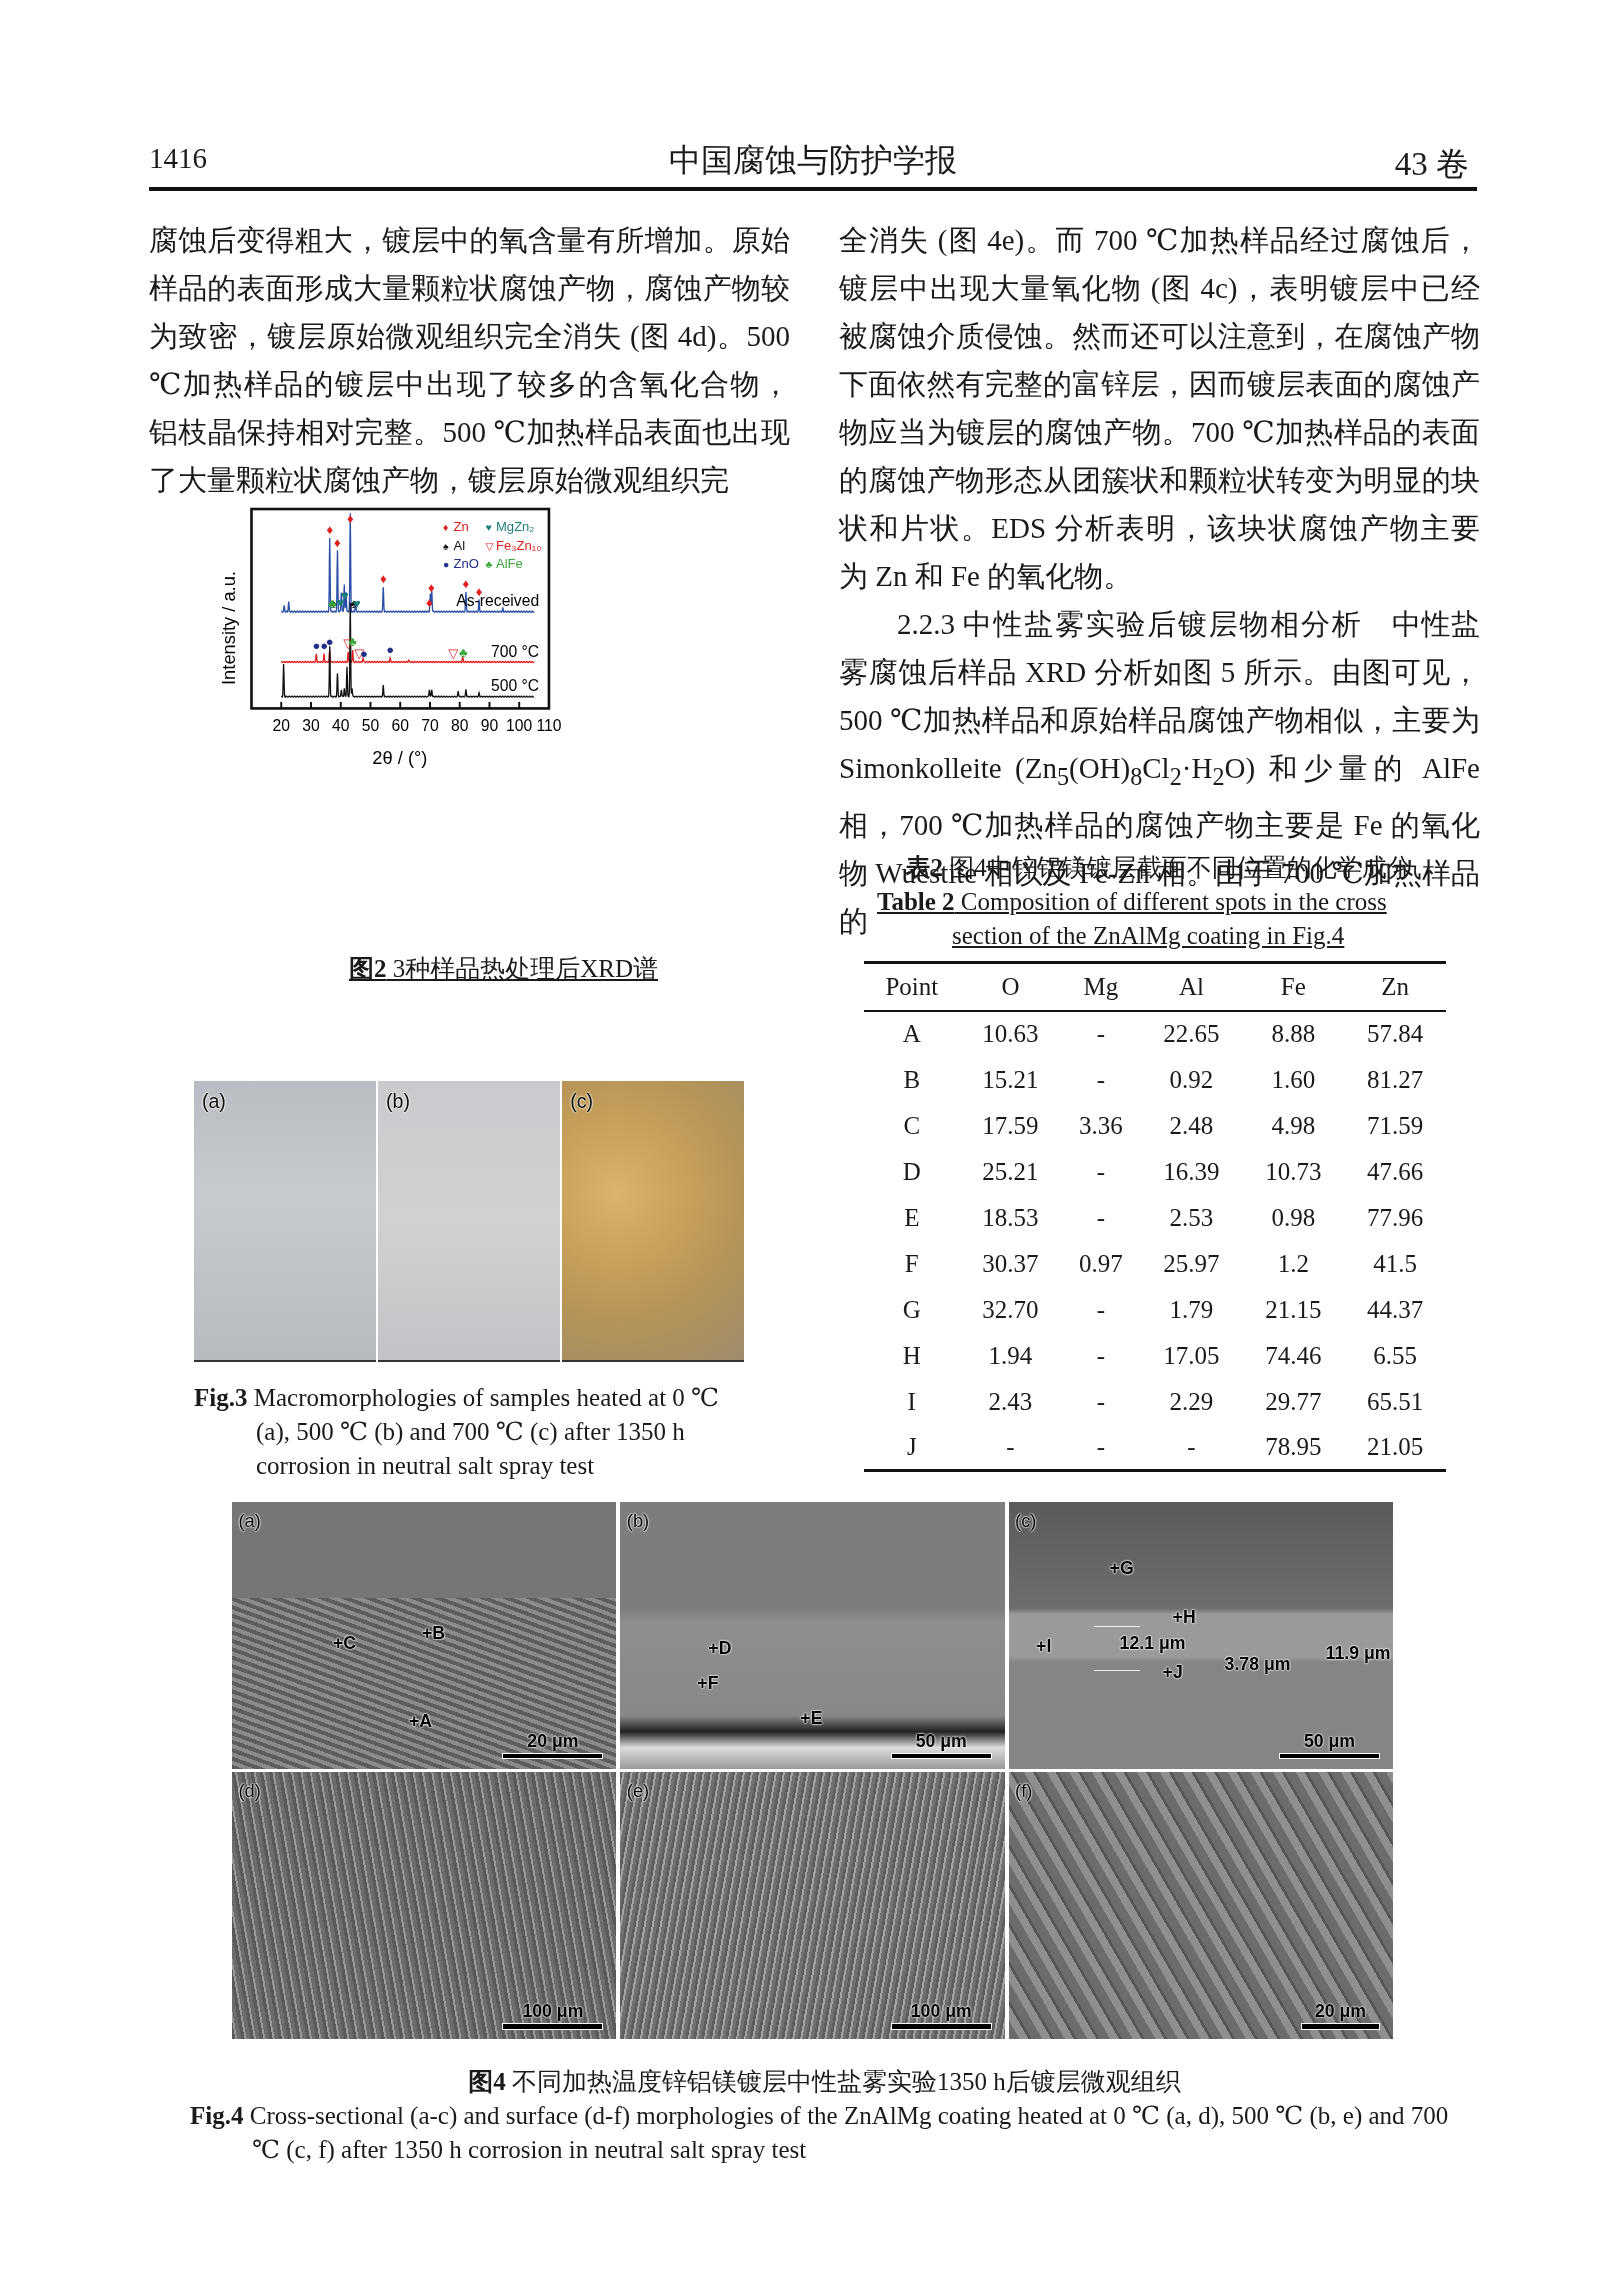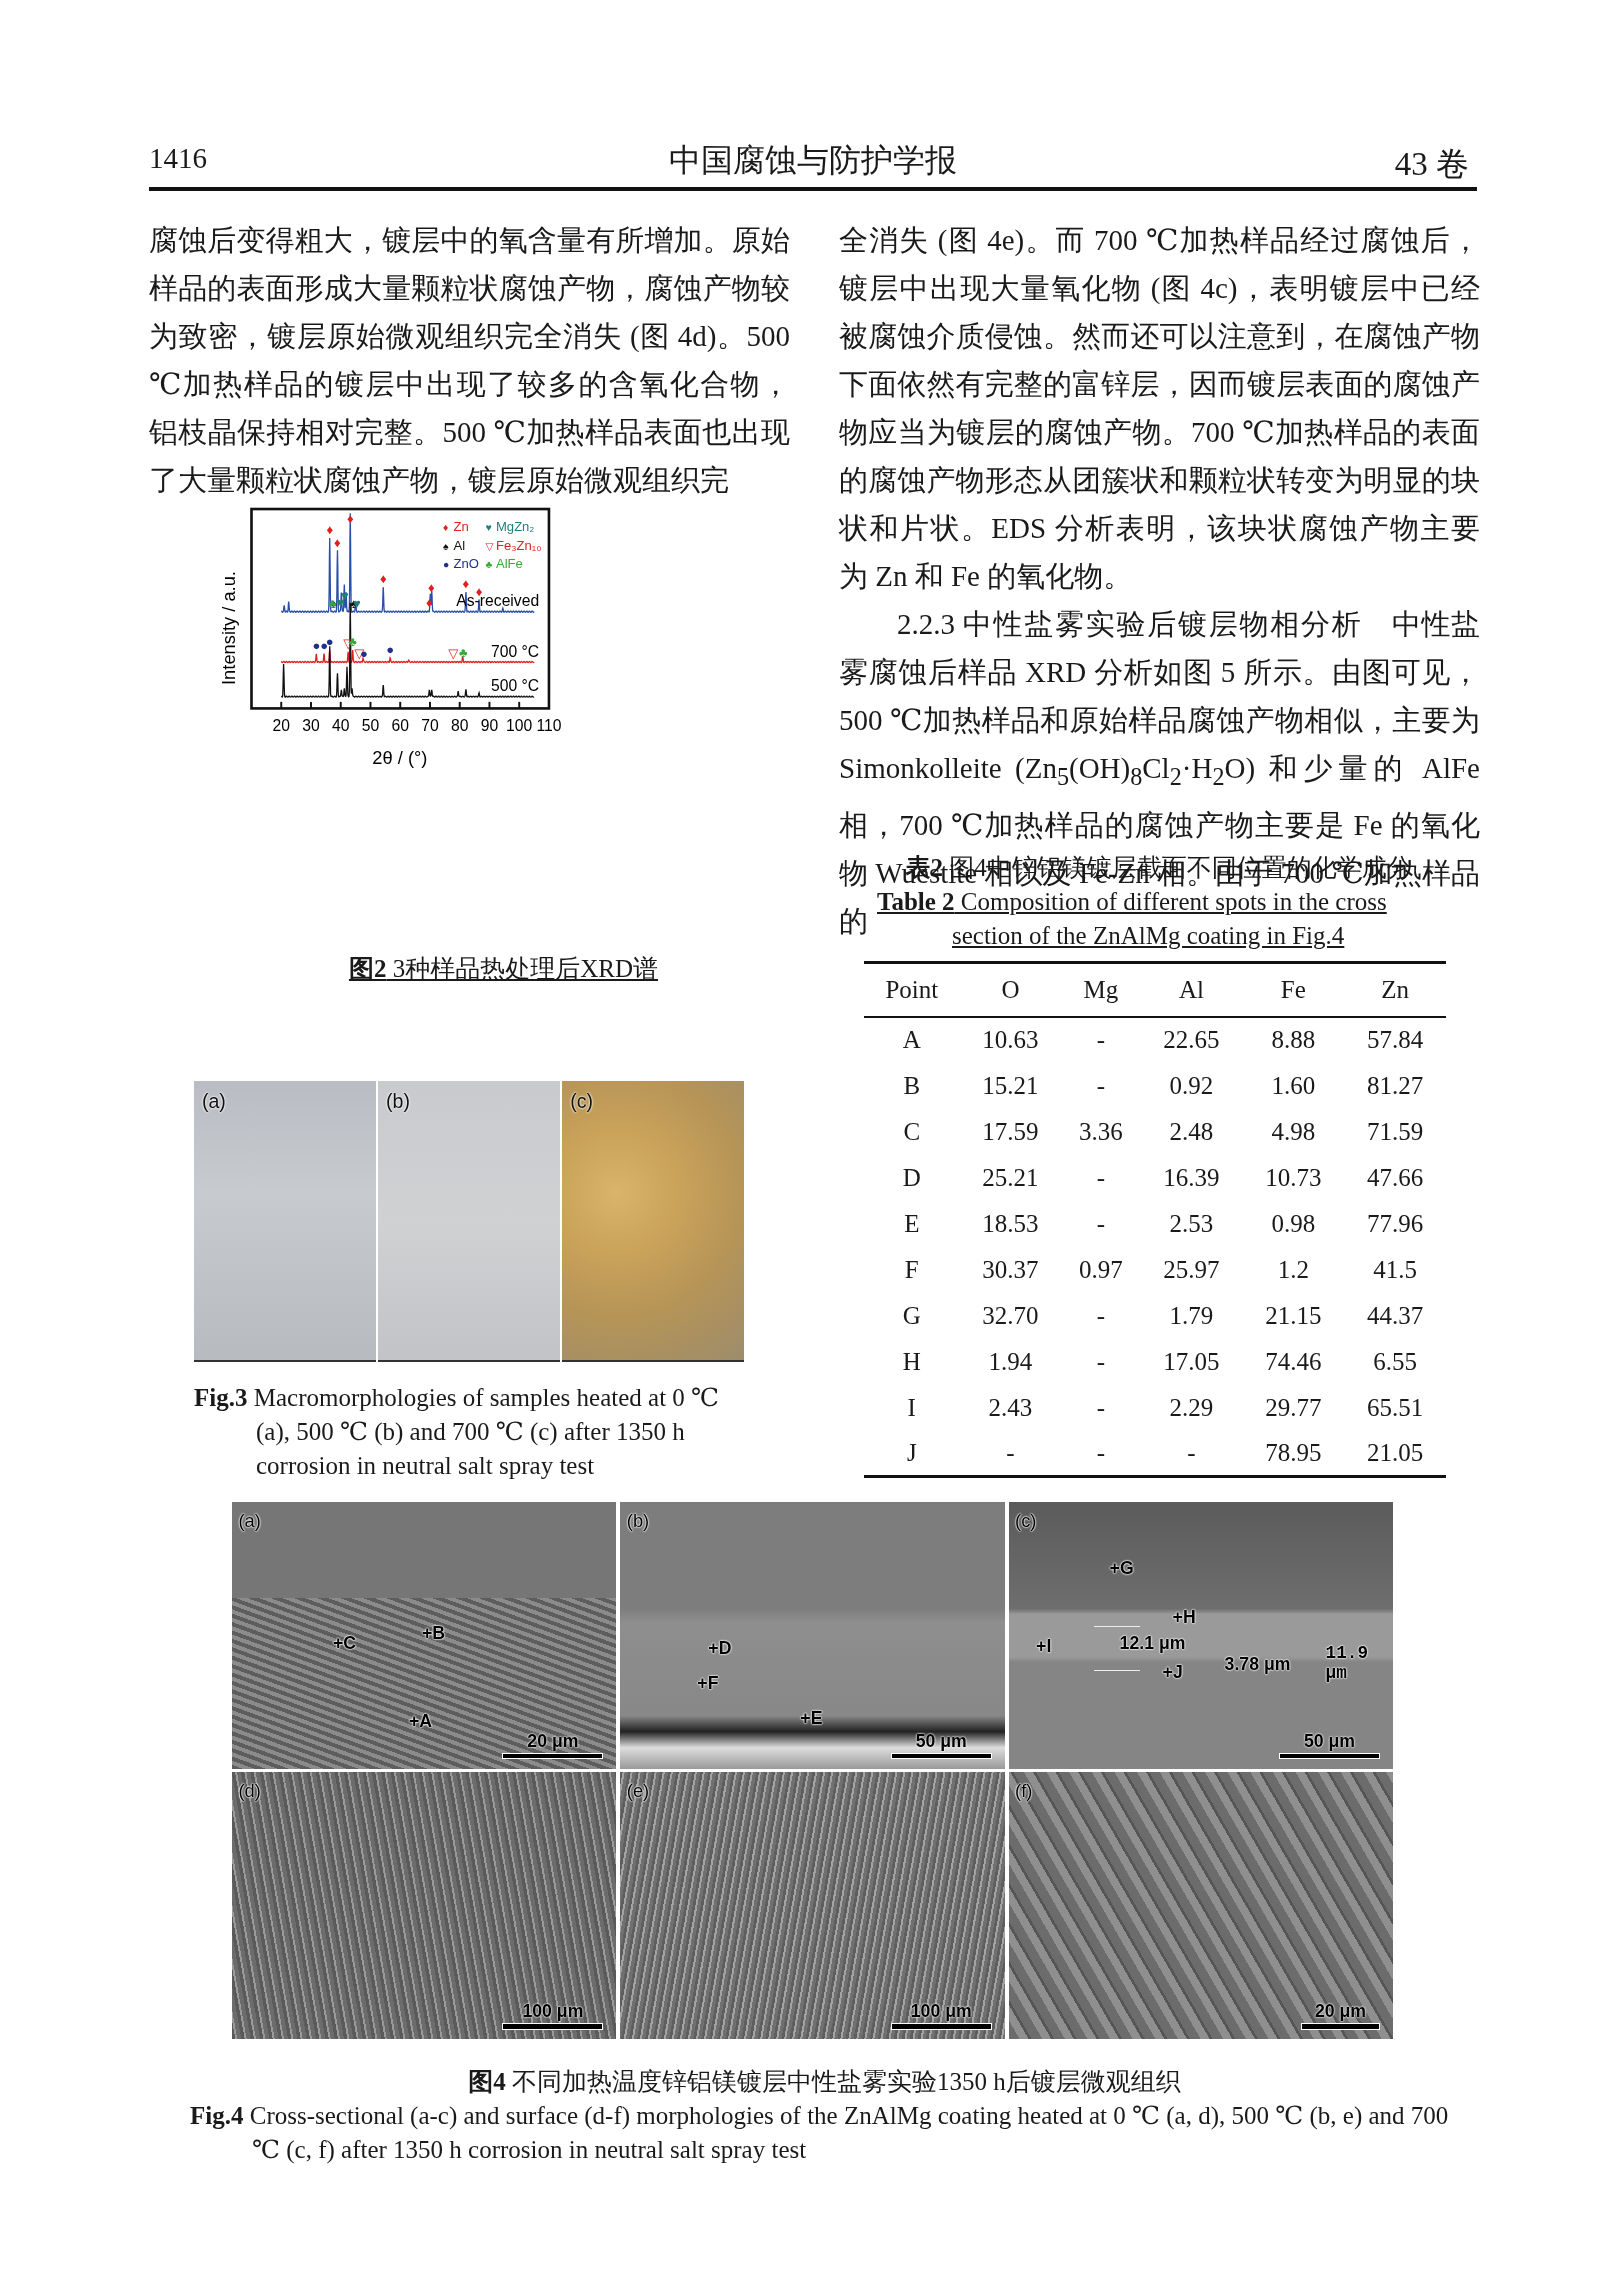--- a/index.html
+++ b/index.html
@@ -35,21 +35,21 @@
   .macro .ph { flex: 1; position: relative; border-bottom: 2px solid #333; }
   .macro .ph .lbl { position: absolute; left: 7.9px; top: 9.2px; font-family: "Liberation Sans", sans-serif; font-size: 19.6px; color: #111; text-shadow: 0 0 2.6px #fff, 0 0 2px #fff; }
   .ph-a { background: linear-gradient(180deg, #b9bdc3 0%, #c7cace 40%, #b7bbc0 100%); }
   .ph-b { background: linear-gradient(180deg, #c8cacd 0%, #cfd1d3 50%, #c1c3c6 100%); }
   .ph-c { background: radial-gradient(circle at 30% 40%, #d9b46a 0%, #caa25a 30%, #b59457 60%, #9d8c6c 100%); }
 
   
   .tbl-wrap { position: absolute; left: 864px; top: 961px; width: 582px; }
   table { width: 100%; border-collapse: collapse; font-size: 25px; }
   table th, table td { text-align: center; font-weight: normal; height: 46px; }
-  thead tr th { border-top: 3.3px solid #111; border-bottom: 2px solid #111; height: 54px; }
+  thead tr th { border-top: 3.3px solid #111; border-bottom: 2px solid #111; height: 48px; }
   tbody tr:last-child td { border-bottom: 3.3px solid #111; }
 
   
   .sem { position: absolute; left: 232px; top: 1502px; width: 1161px; height: 537px; display: grid; grid-template-columns: repeat(3, 1fr); grid-template-rows: repeat(2, 1fr); gap: 3.9px; background: #fff; }
   .sem .pn2 { position: relative; overflow: hidden; }
   .sem .tag { position: absolute; left: 6.5px; top: 7.9px; font-family: "Liberation Sans", sans-serif; font-size: 18.3px; color: #000; text-shadow: 0 0 2px #fff, 0 0 2px #fff, 0 0 1.3px #fff; }
   .sem .pt { position: absolute; font-family: "Liberation Sans", sans-serif; font-size: 17.7px; font-weight: bold; color: #000; text-shadow: 0 0 2px #fff, 0 0 2px #fff, 0 0 1.3px #fff; }
   .sem .sb { position: absolute; right: 13px; bottom: 9.2px; width: 101px; text-align: center; }
   .sem .sb .t { font-family: "Liberation Sans", sans-serif; font-size: 17.7px; font-weight: bold; color: #000; text-shadow: 0 0 2px #fff, 0 0 2px #fff; }
   .sem .sb .bar { height: 6.5px; background: #000; border: 1.3px solid #fff; margin-top: 1.3px; }
@@ -303,21 +303,21 @@
       </div>
   </div>
   <div class="pn2 p-c">
     <span class="tag">(c)</span>
     <span class="pt" style="left:101px;top:56px;">+G</span>
     <span class="pt" style="left:164px;top:105px;">+H</span>
     <span class="pt" style="left:27.5px;top:134px;">+I</span>
     <span class="pt" style="left:154px;top:160px;">+J</span>
     <span class="pt" style="left:111px;top:131px;">12.1 μm</span>
     <span class="pt" style="left:216px;top:152px;">3.78 μm</span>
-    <span class="pt" style="left:317px;top:141px;font-family:Liberation Mono, monospace;">11.9 μm</span>
+    <span class="pt" style="left:317px;top:141px;">11.9 μm</span>
     <div class="meas" style="left:85px;top:124px;"></div>
     <div class="meas" style="left:85px;top:168px;"></div>
     <div class="sb">
         <div class="t">50 μm</div>
         <div class="bar"></div>
       </div>
   </div>
   <div class="pn2 p-d">
     <span class="tag">(d)</span>
     <div class="sb">

